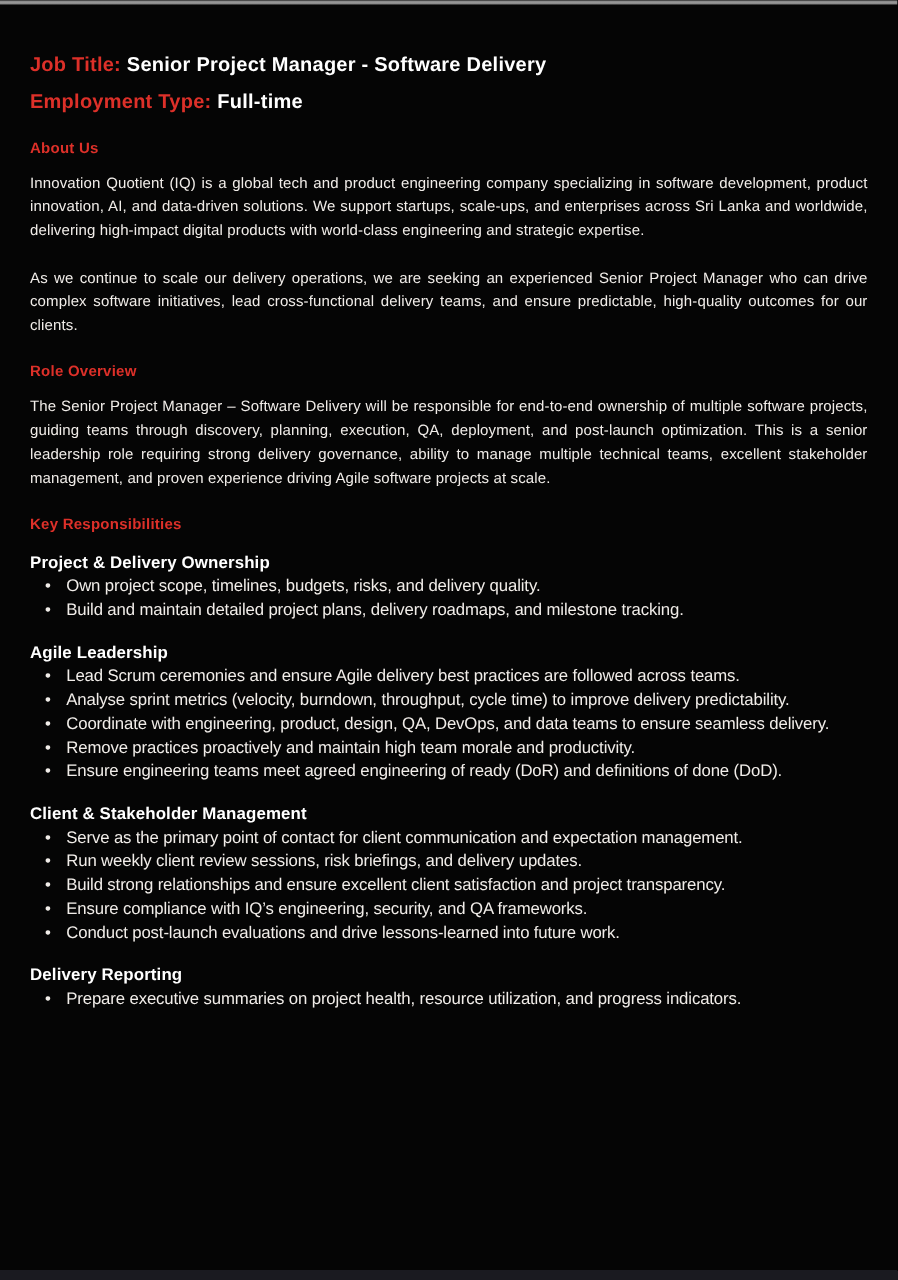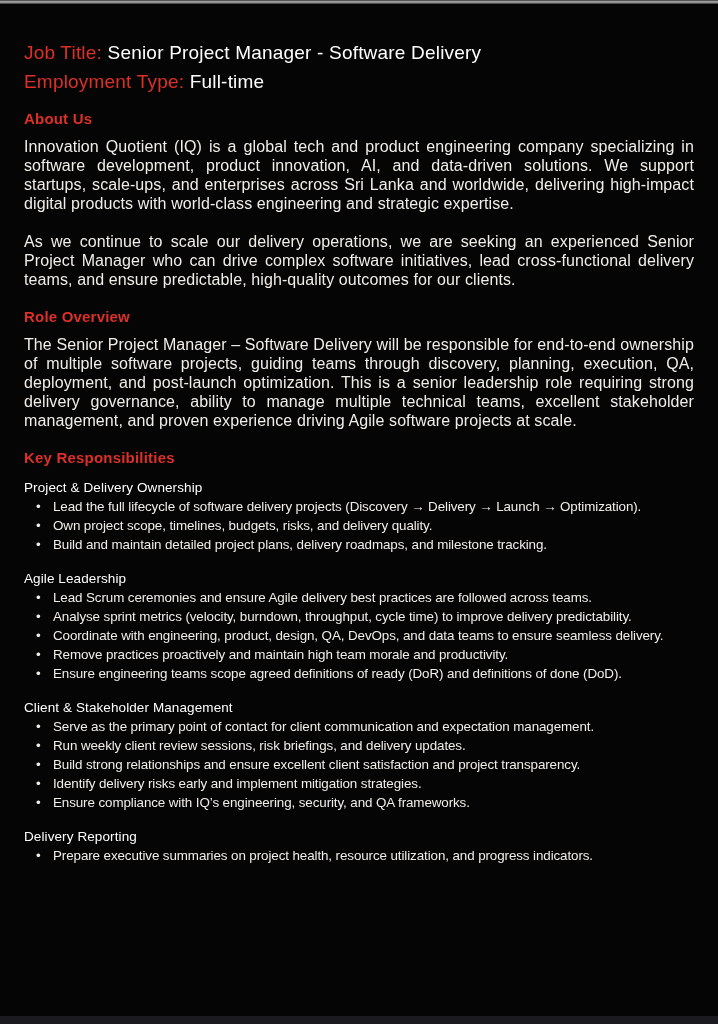--- a/index.html
+++ b/index.html
@@ -21,54 +21,54 @@
     bottom: 0; left: 0;
     width: 100%;
     height: 8px;
     background: #1a1a20;
   }
   .doc {
     padding: 34px 24px 0 24px;
   }
   
   .job-header .hline {
-    font-size: 19px;
+    font-size: 16px;
     line-height: 29px;
-    font-weight: normal;
+    font-weight: bold;
     letter-spacing: 0.2px;
     white-space: nowrap;
   }
   .red { color: #dd3029; }
   .hline .value { color: #ffffff; }
   
   h2.section-heading {
     color: #dd3029;
-    font-size: 15px;
+    font-size: 12px;
     line-height: 21px;
     font-weight: bold;
     letter-spacing: 0.2px;
     margin-top: 17px;
   }
   h2.first { margin-top: 12px; }
   
   p.body-par {
-    font-size: 16px;
+    font-size: 12px;
     line-height: 19px;
     text-align: justify;
     margin-top: 8px;
     color: #f1ede9;
     letter-spacing: 0.1px;
   }
   p.body-par + p.body-par { margin-top: 19px; }
   
   h3.group-title {
     color: #ffffff;
     font-size: 13.5px;
     line-height: 19px;
-    font-weight: normal;
+    font-weight: bold;
     letter-spacing: 0.1px;
     margin-top: 10px;
   }
   .group + .group h3.group-title { margin-top: 15px; }
   ul.bullets {
     list-style: none;
   }
   ul.bullets li {
     position: relative;
     padding-left: 29px;
@@ -109,55 +109,54 @@
   <p class="body-par">As we continue to scale our delivery operations, we are seeking an experienced Senior Project Manager who can drive complex software initiatives, lead cross-functional delivery teams, and ensure predictable, high-quality outcomes for our clients.</p>
 
   <h2 class="section-heading">Role Overview</h2>
   <p class="body-par">The Senior Project Manager – Software Delivery will be responsible for end-to-end ownership of multiple software projects, guiding teams through discovery, planning, execution, QA, deployment, and post-launch optimization. This is a senior leadership role requiring strong delivery governance, ability to manage multiple technical teams, excellent stakeholder management, and proven experience driving Agile software projects at scale.</p>
 
   <h2 class="section-heading">Key Responsibilities</h2>
 
   <section class="group">
     <h3 class="group-title">Project &amp; Delivery Ownership</h3>
     <ul class="bullets">
-      <li>Lead the full lifecycle of software delivery projects (Discovery → Delivery → Launch → Optimization).</li>
       <li>Own project scope, timelines, budgets, risks, and delivery quality.</li>
       <li>Build and maintain detailed project plans, delivery roadmaps, and milestone tracking.</li>
     </ul>
   </section>
 
   <section class="group">
     <h3 class="group-title">Agile Leadership</h3>
     <ul class="bullets">
       <li>Lead Scrum ceremonies and ensure Agile delivery best practices are followed across teams.</li>
       <li>Analyse sprint metrics (velocity, burndown, throughput, cycle time) to improve delivery predictability.</li>
     </ul>
   </section>
 
   <section class="group">
     <ul class="bullets">
       <li>Coordinate with engineering, product, design, QA, DevOps, and data teams to ensure seamless delivery.</li>
       <li>Remove practices proactively and maintain high team morale and productivity.</li>
-      <li>Ensure engineering teams scope agreed definitions of ready (DoR) and definitions of done (DoD).</li>
+      <li>Ensure engineering teams meet agreed engineering of ready (DoR) and definitions of done (DoD).</li>
     </ul>
   </section>
 
   <section class="group">
     <h3 class="group-title">Client &amp; Stakeholder Management</h3>
     <ul class="bullets">
       <li>Serve as the primary point of contact for client communication and expectation management.</li>
       <li>Run weekly client review sessions, risk briefings, and delivery updates.</li>
       <li>Build strong relationships and ensure excellent client satisfaction and project transparency.</li>
     </ul>
   </section>
 
   <section class="group">
     <ul class="bullets">
-      <li>Identify delivery risks early and implement mitigation strategies.</li>
       <li>Ensure compliance with IQ’s engineering, security, and QA frameworks.</li>
+      <li>Conduct post-launch evaluations and drive lessons-learned into future work.</li>
     </ul>
   </section>
 
   <section class="group">
     <h3 class="group-title">Delivery Reporting</h3>
     <ul class="bullets">
       <li>Prepare executive summaries on project health, resource utilization, and progress indicators.</li>
     </ul>
   </section>
 

